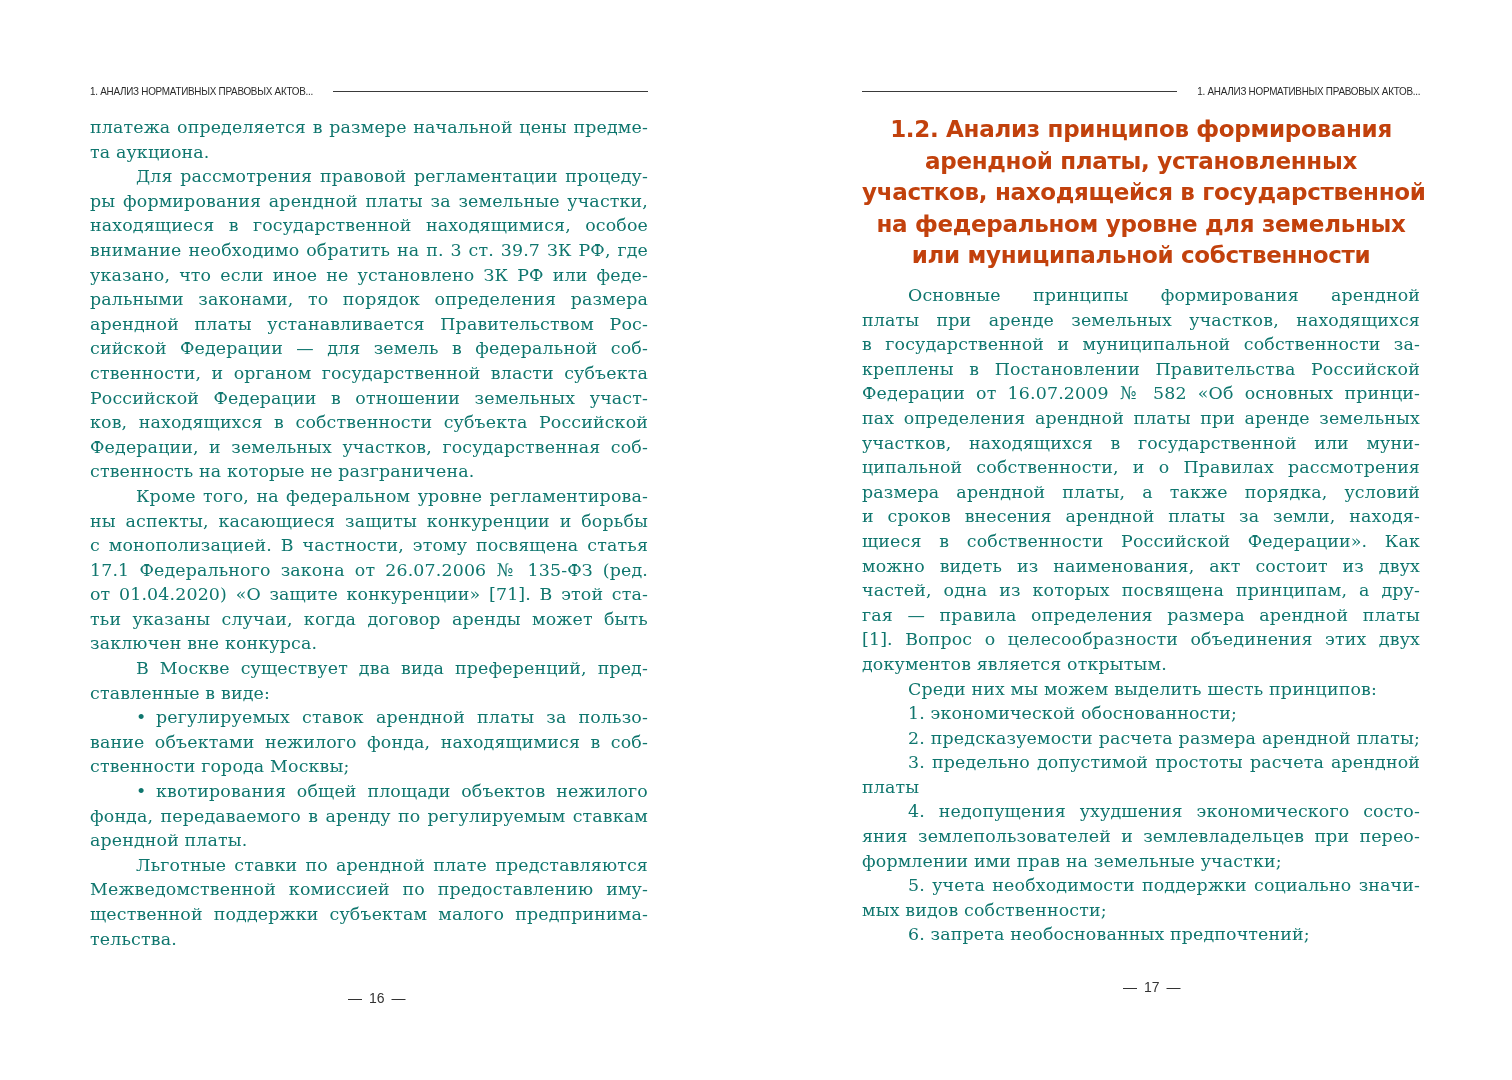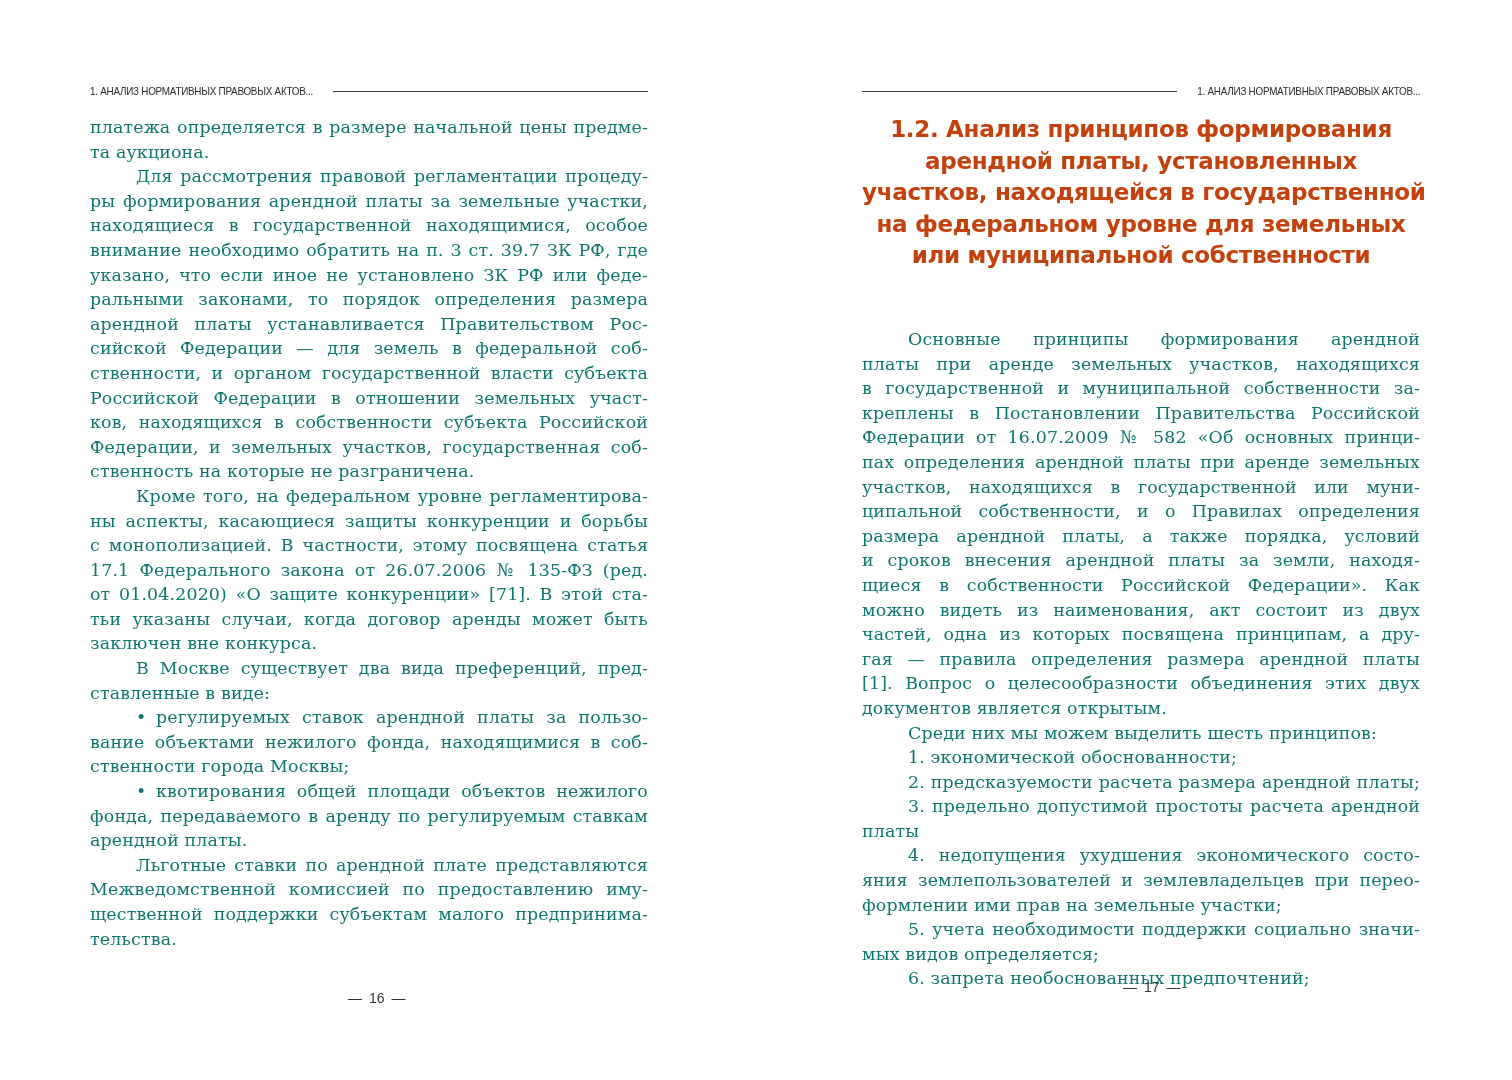--- a/index.html
+++ b/index.html
@@ -13,21 +13,21 @@
   .running-head .rh-rule { flex: 1; height: 0; border-top: 1px solid #3a3a3a; }
   .left .running-head { left: 90px; width: 558px; }
   .left .running-head .rh-text { transform-origin: left center; margin-right: -28px; }
   .left .running-head .rh-rule { margin-left: 12px; }
   .right .running-head { left: 106px; width: 558px; }
   .right .running-head .rh-text { transform-origin: right center; margin-left: -28px; }
   .right .running-head .rh-rule { margin-right: 12px; }
 
   .text-block { position: absolute; font-family: "DejaVu Serif", "Liberation Serif", serif; font-size: 17.4px; line-height: 24.6px; color: #0f766e; letter-spacing: 0.15px; }
   .left .text-block { left: 90px; width: 558px; top: 115px; }
-  .right .text-block { left: 106px; width: 558px; top: 283px; margin-top: 44px; }
+  .right .text-block { left: 106px; width: 558px; top: 283px; }
 
   .line { display: block; white-space: nowrap; text-align: justify; text-align-last: justify; height: 24.6px; overflow: visible; }
   .line.last { text-align-last: left; }
   .line.indent { padding-left: 46px; }
   .bullet { display: inline-block; width: 20px; }
 
   .section-title { position: absolute; left: 106px; width: 558px; top: 114px; font-family: "DejaVu Sans", "Liberation Sans", sans-serif; font-weight: bold; font-size: 23px; line-height: 31.5px; text-align: center; color: #c2410c; letter-spacing: -0.3px; }
   .section-title span { display: block; white-space: nowrap; }
 
   .folio { position: absolute; top: 979px; font-family: "Liberation Sans", "DejaVu Sans", sans-serif; font-size: 14px; color: #333; white-space: nowrap; }
@@ -101,38 +101,38 @@
   </div>
 
   <div class="text-block">
     <span class="line indent">Основные принципы формирования арендной</span>
     <span class="line">платы при аренде земельных участков, находящихся</span>
     <span class="line">в государственной и муниципальной собственности за-</span>
     <span class="line">креплены в Постановлении Правительства Российской</span>
     <span class="line">Федерации от 16.07.2009 № 582 «Об основных принци-</span>
     <span class="line">пах определения арендной платы при аренде земельных</span>
     <span class="line">участков, находящихся в государственной или муни-</span>
-    <span class="line">ципальной собственности, и о Правилах определения</span>
+    <span class="line">ципальной собственности, и о Правилах рассмотрения</span>
     <span class="line">размера арендной платы, а также порядка, условий</span>
     <span class="line">и сроков внесения арендной платы за земли, находя-</span>
     <span class="line">щиеся в собственности Российской Федерации». Как</span>
     <span class="line">можно видеть из наименования, акт состоит из двух</span>
     <span class="line">частей, одна из которых посвящена принципам, а дру-</span>
     <span class="line">гая — правила определения размера арендной платы</span>
     <span class="line">[1]. Вопрос о целесообразности объединения этих двух</span>
     <span class="line last">документов является открытым.</span>
     <span class="line indent last">Среди них мы можем выделить шесть принципов:</span>
     <span class="line indent last">1. экономической обоснованности;</span>
     <span class="line indent">2. предсказуемости расчета размера арендной платы;</span>
     <span class="line indent">3. предельно допустимой простоты расчета арендной</span>
     <span class="line last">платы</span>
     <span class="line indent">4. недопущения ухудшения экономического состо-</span>
     <span class="line">яния землепользователей и землевладельцев при перео-</span>
     <span class="line last">формлении ими прав на земельные участки;</span>
     <span class="line indent">5. учета необходимости поддержки социально значи-</span>
-    <span class="line last">мых видов определяется;</span>
+    <span class="line last">мых видов собственности;</span>
     <span class="line indent last">6. запрета необоснованных предпочтений;</span>
   </div>
 
   <div class="folio">
     <span class="dash">—</span><span>17</span><span class="dash">—</span>
   </div>
 </div>
 
 </body></html>

